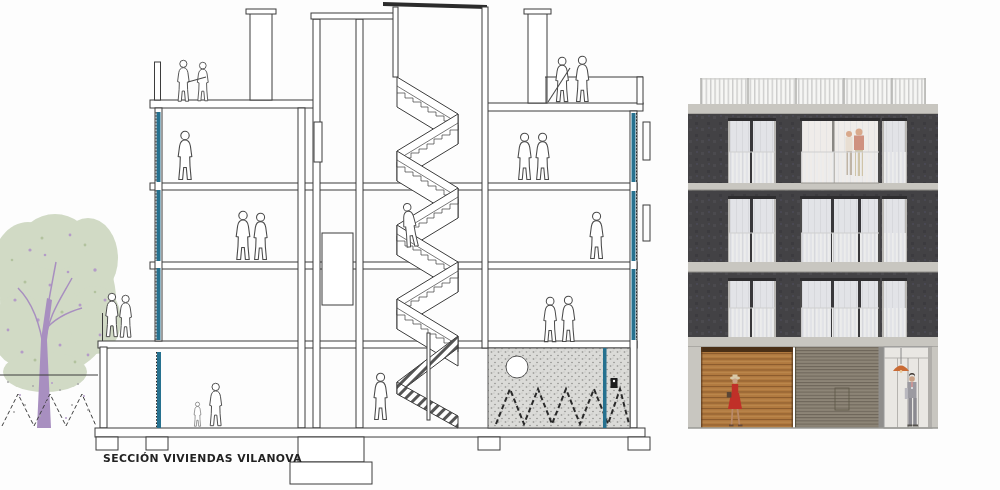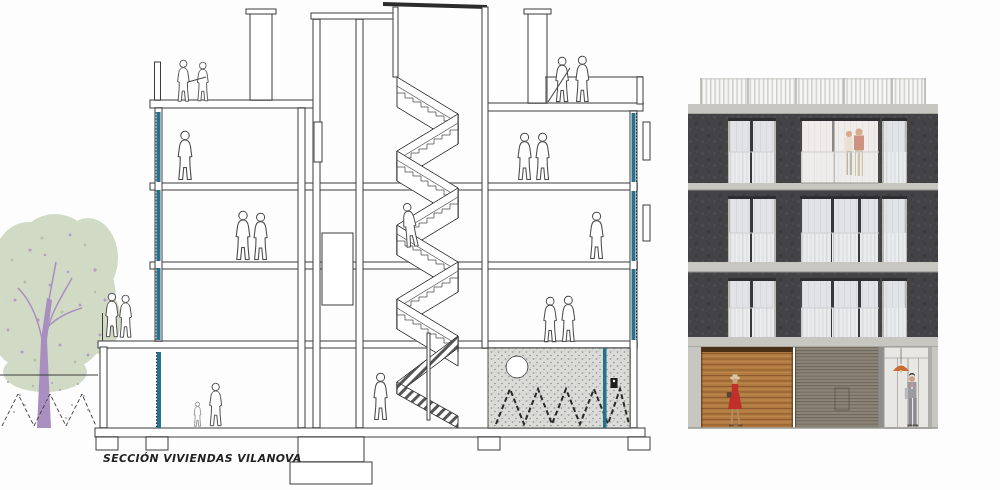--- a/index.html
+++ b/index.html
@@ -1,17 +1,17 @@
 <!DOCTYPE html>
 <html><head>
 <meta charset="utf-8">
 <style>
   html,body{margin:0;padding:0;background:#fdfdfd;width:1000px;height:490px;overflow:hidden;
     font-family:"DejaVu Sans", "Liberation Sans", sans-serif;}
-  #stage{position:relative;width:1000px;height:490px;background:#fdfdfd;font-style:italic;}
+  #stage{position:relative;width:1000px;height:490px;background:#fdfdfd;}
   #sectionSvg{position:absolute;left:0;top:0;}
   #facadeSvg{position:absolute;left:688px;top:78px;}
   .caption{font-family:"DejaVu Sans", sans-serif;font-size:10.8px;font-weight:700;
     letter-spacing:.4px;fill:#222;}
   .ln{fill:none;stroke:#3c3c3c;stroke-width:1;}
   .lnf{fill:#ffffff;stroke:#3c3c3c;stroke-width:1;}
   .thin{stroke-width:.7;}
   .fig{fill:#ffffff;stroke:#4a4a4a;stroke-width:1.1;}
 </style>
 </head>

